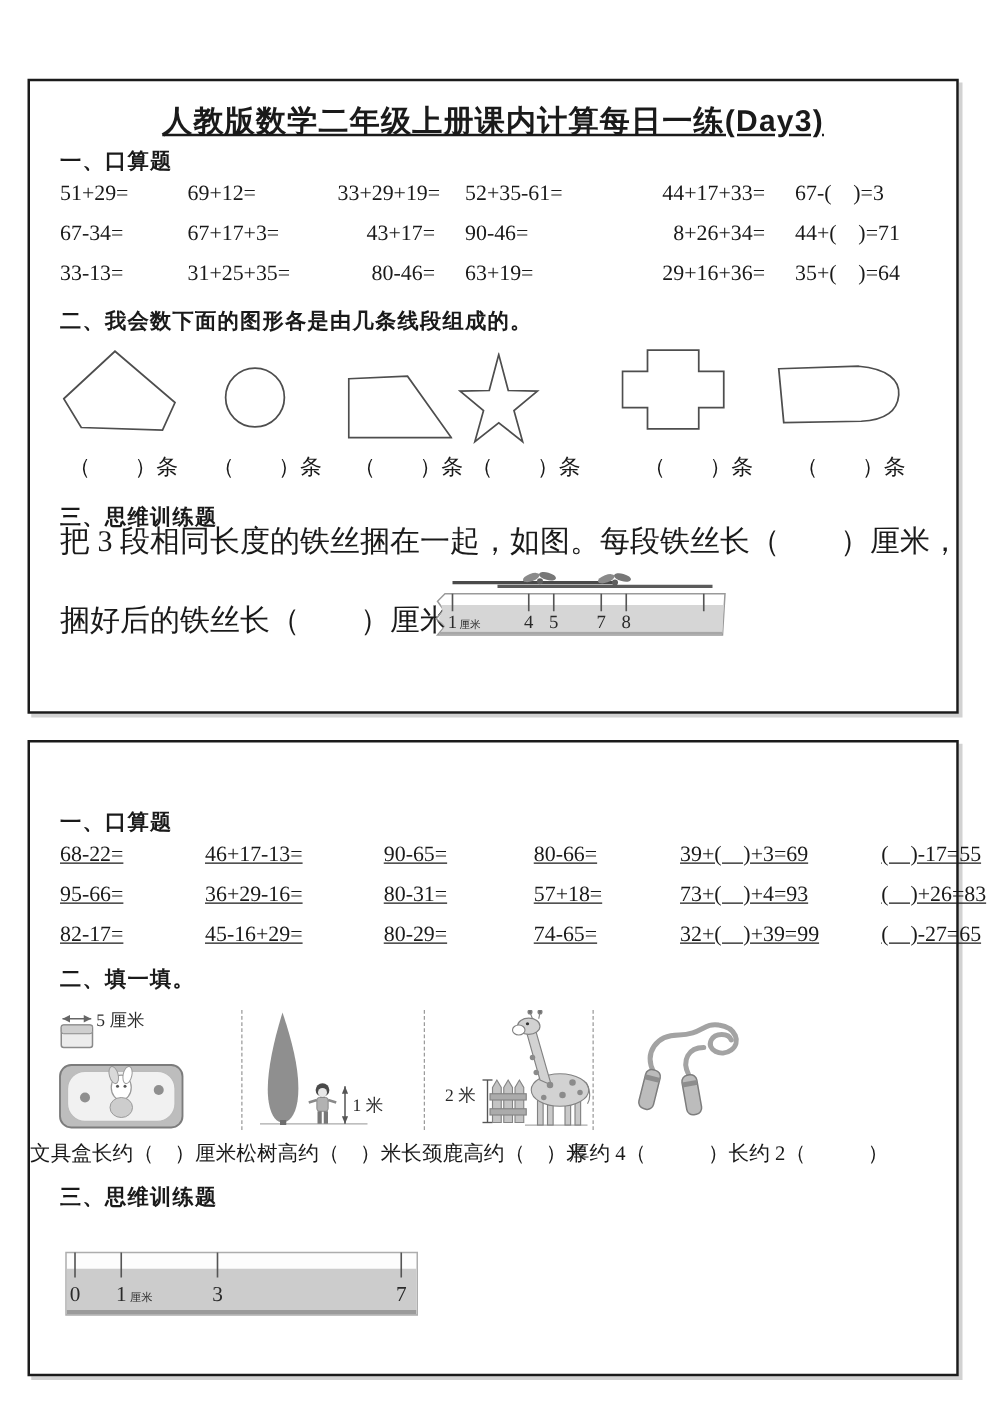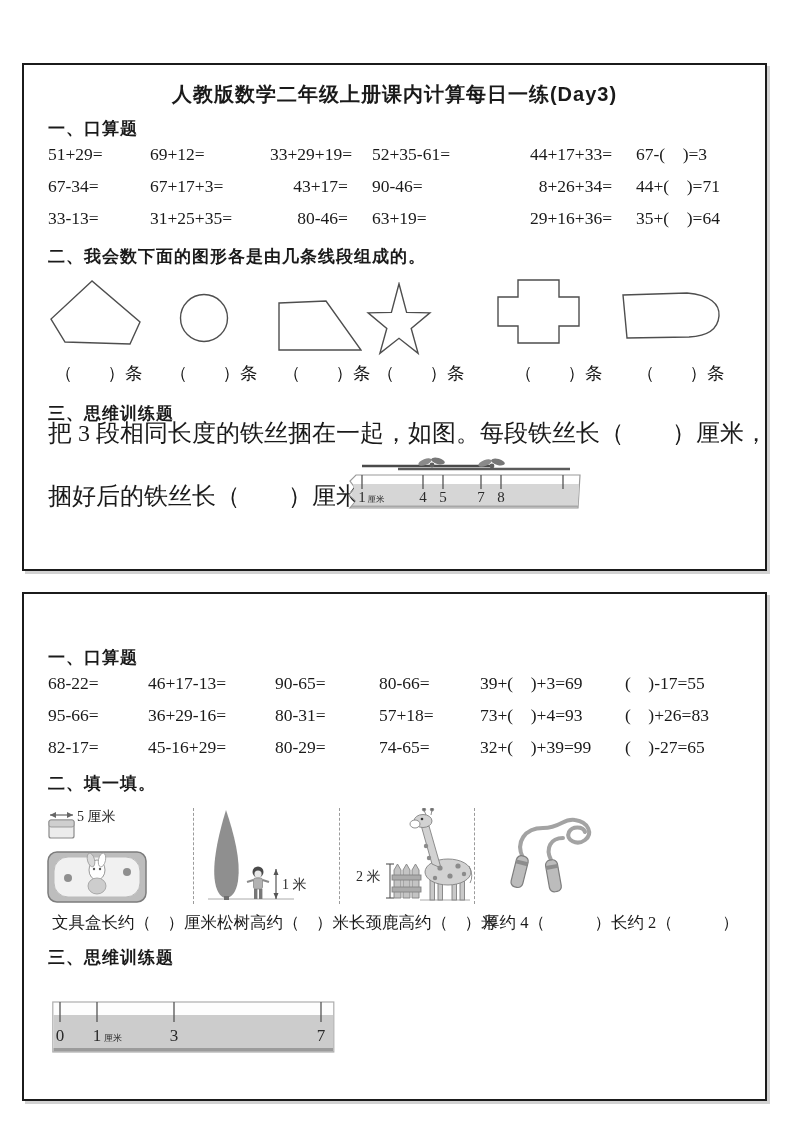--- a/index.html
+++ b/index.html
@@ -9,46 +9,46 @@
   }
   .panel{
     position:absolute;left:22px;width:741px;background:#ffffff;
     border:2px solid #1b1b1b;box-shadow:3px 3px 0 #d2d2d2;
   }
   #panel-day3{top:63px;height:504px;}
   #panel-day4{top:592px;height:505px;}
   .title{
     position:absolute;left:0;right:0;top:16px;margin:0;text-align:center;
     font-family:"Liberation Sans","DejaVu Sans",sans-serif;
-    font-weight:700;font-size:20px;letter-spacing:1px;
+    font-weight:700;font-size:24px;letter-spacing:1px;text-decoration:underline;
   }
   .heading{
     position:absolute;left:24px;margin:0;
     font-family:"Liberation Sans","DejaVu Sans",sans-serif;
     font-weight:700;font-size:17px;letter-spacing:1px;
   }
   .calc{
     position:absolute;left:24px;right:14px;top:78px;
     display:grid;row-gap:10px;font-size:17.5px;line-height:22px;
   }
   .calc span{white-space:pre;}
   #panel-day3 .calc{grid-template-columns:78px 96px 78px 100px 116px auto;column-gap:24px;}
   #panel-day3 .calc span:nth-child(6n+3){text-align:right;}
   #panel-day3 .calc span:nth-child(6n+5){text-align:right;}
-  #panel-day4 .calc{grid-template-columns:80px 107px 84px 81px 125px auto;column-gap:20px;}
+  #panel-day4 .calc{grid-template-columns:80px 107px 84px 81px 125px auto;column-gap:36px;text-decoration:underline;}
   .shape{position:absolute;}
   .shape polygon,.shape path,.shape ellipse,.shape circle{
     fill:none;stroke:#4e4e4e;stroke-width:1.4;stroke-linejoin:miter;
   }
   .tiao{position:absolute;top:296px;font-size:17.5px;white-space:pre;}
   .textline{position:absolute;left:24px;margin:0;font-size:24px;white-space:pre;}
   .figrow{position:absolute;left:0;top:214px;width:741px;height:96px;display:flex;}
   .figcell{position:relative;height:96px;}
   .figcell.sep{border-right:1.5px dashed #9b9b9b;}
-  .caprow{position:absolute;left:0;top:318px;width:679px;display:flex;font-size:16.5px;margin-left:28px;}
+  .caprow{position:absolute;left:0;top:318px;width:679px;display:flex;font-size:16.5px;}
   .caprow span{display:block;text-align:center;white-space:pre;}
   svg text{font-family:"Liberation Serif","DejaVu Serif",serif;fill:#2a2a2a;}
 </style>
 </head>
 <body>
 
 <section class="panel" id="panel-day3">
   <h1 class="title">人教版数学二年级上册课内计算每日一练(Day3)</h1>
 
   <h2 class="heading" style="top:52px;">一、口算题</h2>

